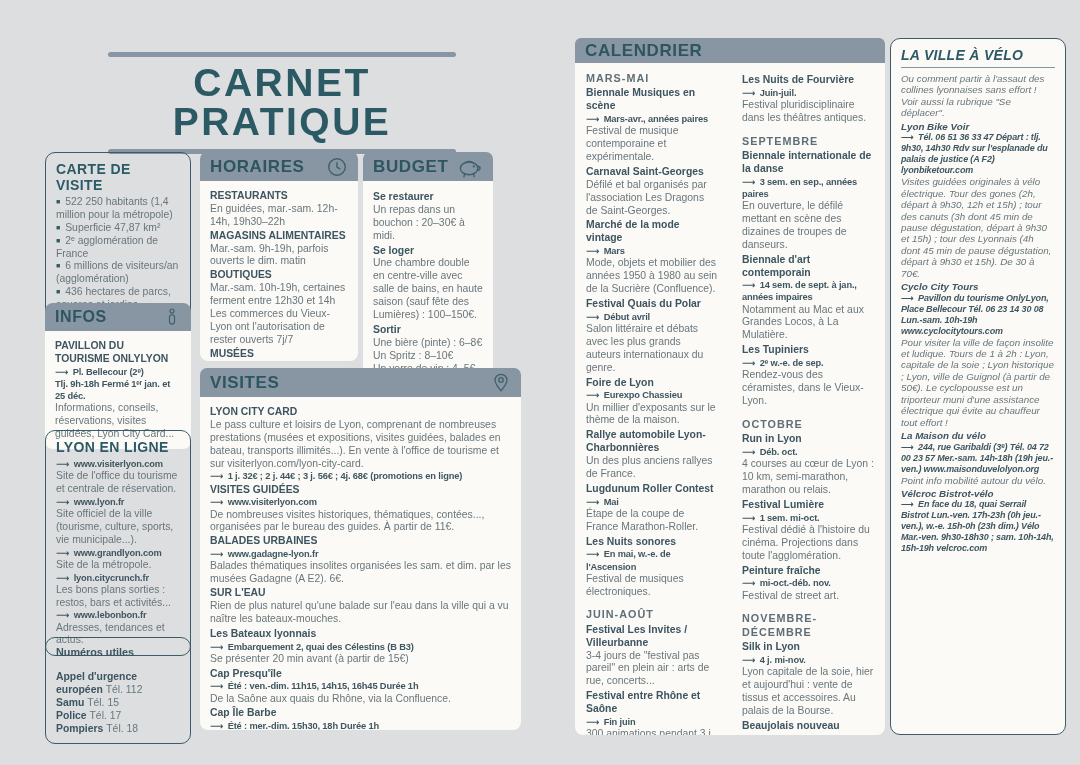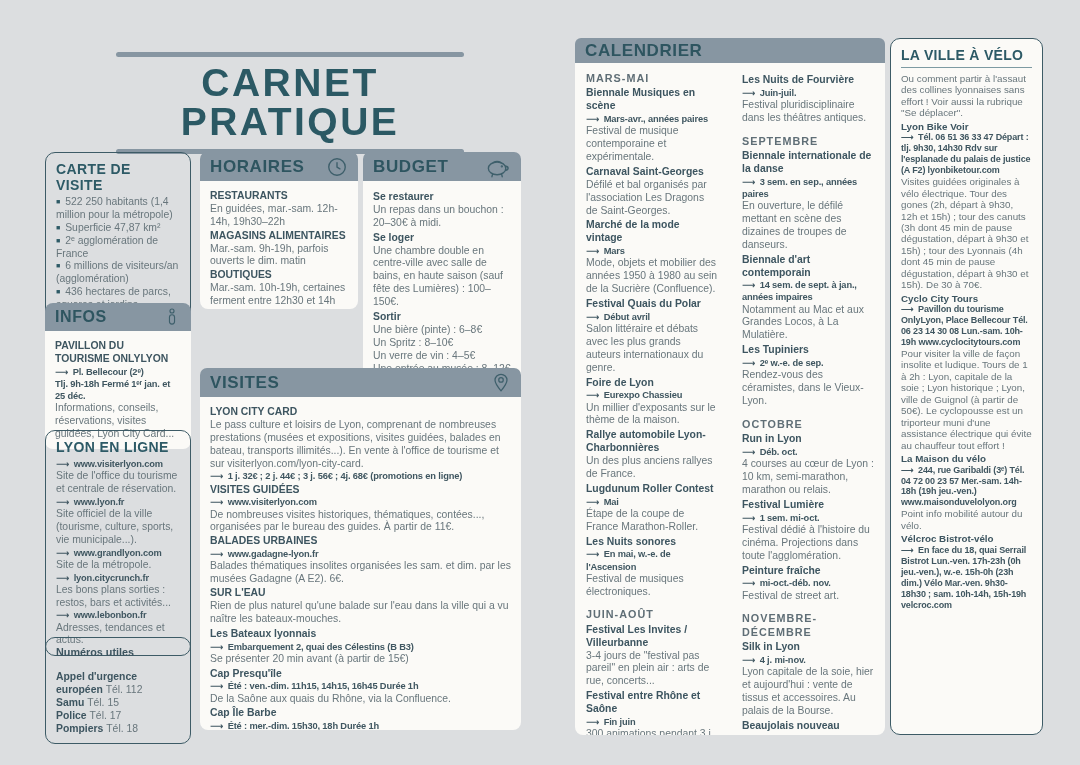--- a/index.html
+++ b/index.html
@@ -1,20 +1,20 @@
 <!DOCTYPE html>
 <html lang="fr"><head>
 <meta charset="utf-8">
 <style>
   html,body{margin:0;padding:0;}
   body{background:#c9cccd;font-family:"Liberation Sans","DejaVu Sans",sans-serif;}
   .page{position:relative;width:1080px;height:765px;background:#dcdee0;overflow:hidden;margin:0 auto;}
 
   
-  .title-wrap{position:absolute;left:116px;top:52px;width:348px;}
+  .title-wrap{position:absolute;left:108px;top:52px;width:348px;}
   .title-rule{height:5px;background:#8796a2;border-radius:3px;}
   .page-title{font-size:39px;font-weight:700;letter-spacing:2.5px;color:#2b5964;text-align:center;
               padding:6px 0 8px;line-height:1;}
 
   
   .outline-box{position:absolute;border:1.6px solid #3d5b66;border-radius:10px;padding:8px 10px;box-sizing:border-box;}
   .hdr-box{position:absolute;box-sizing:border-box;}
   .bar{background:#8796a2;border-radius:7px 7px 0 0;display:flex;align-items:center;justify-content:space-between;
        padding:3px 10px;height:29px;box-sizing:border-box;}
   .bar .bar-title{font-weight:700;font-size:17px;letter-spacing:.6px;color:#2e5560;}
@@ -39,32 +39,32 @@
   .carte{left:45px;top:152px;width:146px;}
   .infos{left:45px;top:303px;width:146px;}
   .infos .bar{height:28px;border-radius:8px 8px 0 0;}
   .infos .bar .bar-title{font-size:16px;}
   .infos .card{min-height:88px;}
   .lyonligne{left:45px;top:430px;width:146px;}
   .numeros{left:45px;top:637px;width:146px;}
   .numeros .box-title{font-size:10.8px;letter-spacing:0;color:#3d5560;margin-bottom:13px;}
 
   .horaires{left:200px;top:152px;width:158px;}
-  .horaires .card{height:128px;}
-  .budget{left:363px;top:152px;width:158px;}
+  .horaires .card{height:180px;}
+  .budget{left:363px;top:152px;width:130px;}
   .budget .card{height:200px;}
   .visites{left:200px;top:368px;width:321px;}
   .visites .card{height:333px;}
 
   .calendrier{left:575px;top:38px;width:310px;}
   .calendrier .bar{height:25px;border-radius:6px 6px 0 0;}
   .cal-body{display:flex;gap:24px;padding:9px 11px;height:672px;}
   .cal-col{flex:1;min-width:0;}
 
-  .velo{left:890px;top:38px;width:153px;height:697px;background:#fbfaf7;overflow:hidden;}
+  .velo{left:890px;top:38px;width:176px;height:697px;background:#fbfaf7;overflow:hidden;font-style:italic;}
   .velo .box-title{font-size:14px;letter-spacing:.3px;border-bottom:1.5px solid #7d9aa2;
                    padding-bottom:4px;margin-bottom:5px;}
   .velo .tx{font-size:9.8px;line-height:1.17;}
   .velo .bl-a,.velo .bl-i{font-size:9px;line-height:1.22;}
 </style>
 </head>
 <body>
 
 <div class="page">
 

